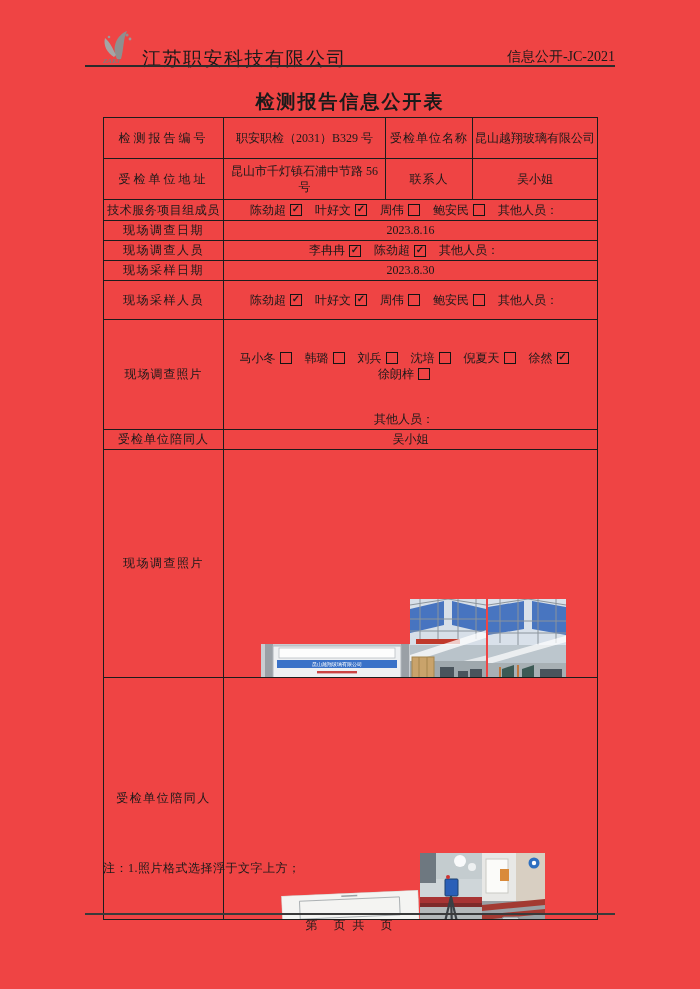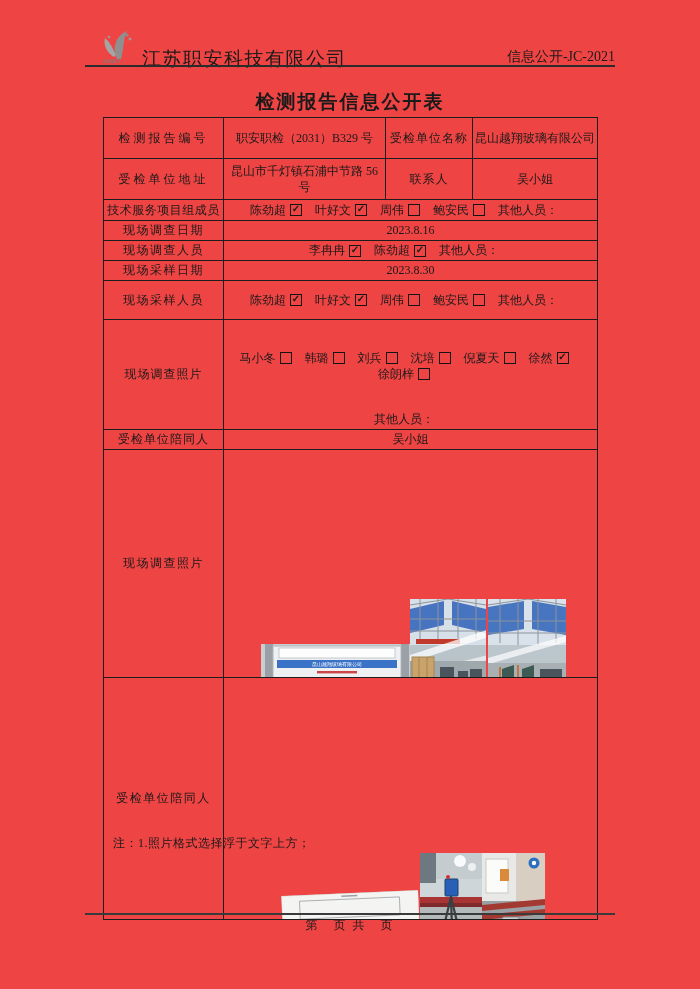--- a/index.html
+++ b/index.html
@@ -28,21 +28,21 @@
   td.photo-cell{padding:0;}
   .photo-wrap{position:relative;width:100%;height:100%;}
   .ph{position:absolute;}
   
   .cbi{display:inline-flex;align-items:center;gap:4px;margin-right:13px;white-space:nowrap;}
   .cbx{width:10px;height:10px;border:1.6px solid #141414;display:inline-block;
     font-size:10px;line-height:9px;text-align:center;font-weight:bold;box-sizing:content-box;}
   .cbx.checked::after{content:"✓";display:block;margin-top:-1px;}
   .lab-row-line{display:block;margin-top:29px;}
   
-  .note{position:absolute;left:103px;top:835px;font-size:12px;letter-spacing:0.5px;margin-left:10px;}
+  .note{position:absolute;left:103px;top:860px;font-size:12px;letter-spacing:0.5px;}
   .footer-rule{position:absolute;left:85px;top:913px;width:530px;height:1.5px;background:#3a3a3a;}
   .footer-text{position:absolute;left:0;top:917px;width:700px;text-align:center;
     font-size:12px;letter-spacing:2px;}
 </style>
 </head>
 <body>
 
 <div class="page">
 
   <svg class="logo-mark" viewBox="0 0 44 36">

